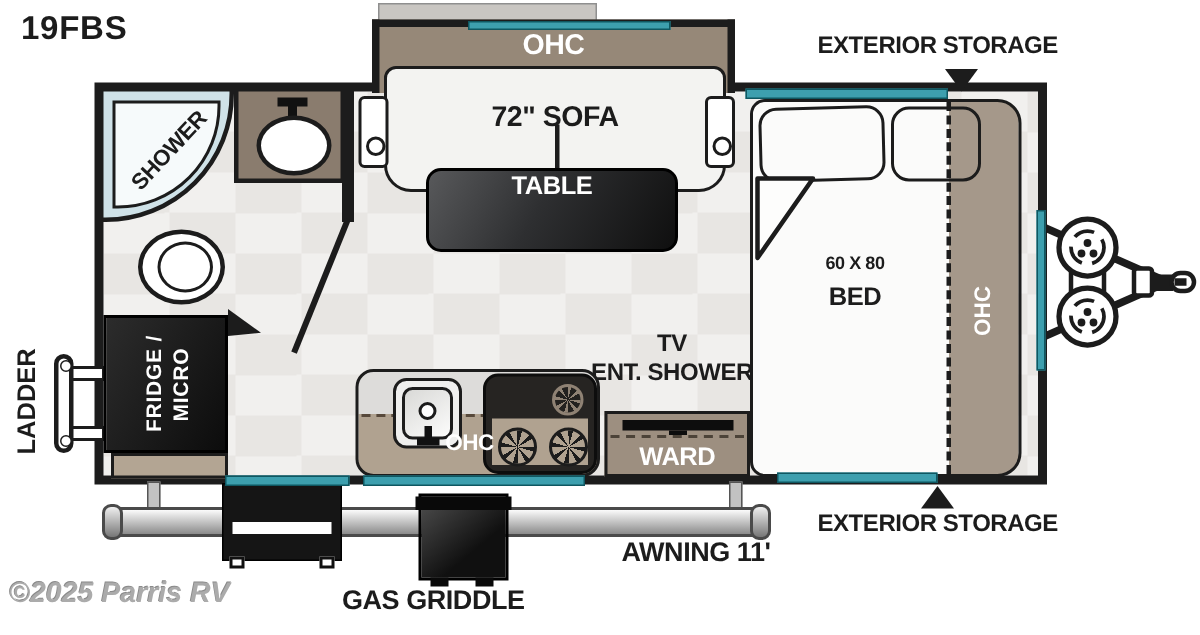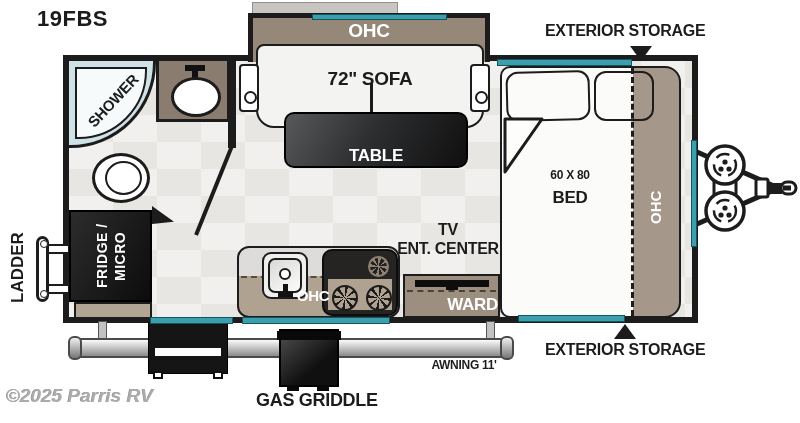--- a/index.html
+++ b/index.html
@@ -17,22 +17,22 @@
   #shell{left:63px;top:55px;width:635px;height:268px;border:6px solid var(--dark);
     background:repeating-conic-gradient(var(--floor) 0% 25%, #e8e6e3 0% 50%) 0 0/88px 54px;}
   .teal{background:var(--teal);border:1px solid #0f5761;position:absolute;z-index:6;}
   
   #slide{left:248px;top:13px;width:242px;height:49px;border:5px solid var(--dark);border-bottom:none;background:var(--tan);z-index:3;}
   #slide-topper{left:252px;top:2px;width:146px;height:13px;background:#c9c6c2;border:1.5px solid #8f8f8f;z-index:2;}
   #sofa{left:256px;top:44px;width:228px;height:84px;background:#f3f3f1;border:2.5px solid var(--dark);border-radius:8px 8px 18px 18px;z-index:4;}
   #sofa-split{left:50%;top:46%;bottom:2px;width:2.5px;background:var(--dark);}
   .armrest{top:64px;width:20px;height:48px;background:#fff;border:2.5px solid var(--dark);border-radius:4px;z-index:4;}
   .armrest::after{content:"";position:absolute;left:50%;bottom:6px;width:9px;height:9px;margin-left:-5px;border:2px solid var(--dark);border-radius:50%;background:#fff;}
-  #table{left:284px;top:112px;width:184px;height:56px;border-radius:10px;border:2px solid #000;
-    background:linear-gradient(120deg,#58595b 0%,#2e2f31 45%,#0f0f0f 100%);z-index:4;display:flex;align-items:flex-end;justify-content:center;}
+  #table{left:284px;top:112px;width:168px;height:56px;border-radius:10px;border:2px solid #000;
+    background:linear-gradient(120deg,#58595b 0%,#2e2f31 45%,#0f0f0f 100%);z-index:4;display:flex;align-items:flex-start;justify-content:center;}
   
   #shower{left:66px;top:58px;width:90px;height:90px;background:var(--glass);border:3px solid var(--dark);border-bottom-right-radius:95%;z-index:2;}
   #shower-inner{position:absolute;left:6px;top:6px;right:6px;bottom:6px;background:#f6fafb;border:2px solid var(--dark);border-bottom-right-radius:95%;}
   #shower-lbl{left:70px;top:92px;width:86px;font-size:15px;transform:rotate(-47deg);z-index:3;}
   #bath-sink-counter{left:156px;top:58px;width:74px;height:64px;background:#8a7c6e;border:3px solid var(--dark);z-index:2;}
   #bath-sink{position:absolute;left:12px;top:16px;width:50px;height:40px;background:#fff;border:3px solid var(--dark);border-radius:50%;}
   #bath-faucet{position:absolute;left:26px;top:4px;width:20px;height:6px;background:#111;}
   #bath-faucet::after{content:"";position:absolute;left:7px;top:5px;width:6px;height:9px;background:#111;}
   #bath-wall{left:228px;top:58px;width:8px;height:90px;background:var(--dark);z-index:2;}
   #bath-door{left:230px;top:146px;width:3.5px;height:96px;background:var(--dark);transform-origin:top center;transform:rotate(22deg);z-index:2;}
@@ -91,21 +91,21 @@
   #griddle::after{content:"";position:absolute;bottom:-6px;left:6px;width:12px;height:6px;background:#090909;box-shadow:30px 0 0 #090909;}
   #watermark{left:6px;top:385px;font-size:19px;font-weight:bold;font-style:italic;color:#ababab;
     text-shadow:1px 1px 0 #fff,-0.5px -0.5px 0 #8a8a8a;z-index:9;letter-spacing:0;}
   svg{position:absolute;overflow:visible;}
 </style>
 </head>
 <body>
 
 <div id="stage">
 
-  <div class="lbl" style="left:14px;top:6px;font-size:22px;letter-spacing:0.5px;margin-left:23px;">19FBS</div>
+  <div class="lbl" style="left:14px;top:6px;font-size:22px;letter-spacing:0.5px;">19FBS</div>
 
   <div id="shell" class="abs"></div>
 
   <div class="abs rung" style="top:244px;"></div>
   <div class="abs rung" style="top:284px;"></div>
   <div id="ladder-rail" class="abs"></div>
   <div id="ladder-lbl" class="abs vtext">LADDER</div>
 
   <div id="slide-topper" class="abs"></div>
   <div id="slide" class="abs">
@@ -152,25 +152,25 @@
   </div>
   <div id="stove" class="abs">
     <div id="stove-tan"></div>
     <div class="burner lt" style="left:44px;top:5px;"></div>
     <div class="burner dk" style="left:8px;top:34px;"></div>
     <div class="burner dk" style="left:42px;top:34px;"></div>
   </div>
   <div id="kohc" class="lbl wlbl">OHC</div>
 
   <div class="lbl" style="left:428px;top:221px;width:40px;font-size:16px;">TV</div>
-  <div class="lbl" style="left:394px;top:240px;width:108px;font-size:16px;">ENT. CENTER</div>
+  <div class="lbl" style="left:394px;top:240px;width:108px;font-size:16px;">ENT. SHOWER</div>
   <div id="ward" class="abs">
     <div id="ward-dash"></div>
     <div id="tvbar"></div>
-    <div class="lbl wlbl" style="left:0;right:0;top:19px;font-size:17px;text-align:right;">WARD</div>
+    <div class="lbl wlbl" style="left:0;right:0;top:19px;font-size:17px;">WARD</div>
   </div>
 
   <div id="bed" class="abs"></div>
   <div class="abs pillow" id="pillow1"></div>
   <div class="abs pillow" id="pillow2"></div>
   <div id="bed-dash" class="abs"></div>
   <svg class="fold" width="46" height="62" style="left:502px;top:116px;z-index:3;">
     <path d="M3,3 L40,3 L3,56 Z" fill="#fdfdfc" stroke="#1c1c1c" stroke-width="3" stroke-linejoin="round"></path>
   </svg>
   <div class="lbl" style="left:518px;top:168px;width:104px;font-size:12px;z-index:4;">60 X 80</div>
@@ -216,17 +216,17 @@
   <div class="abs awn-arm" style="left:486px;"></div>
   <div id="awning-tube" class="abs"></div>
   <div class="abs tube-cap" style="left:68px;"></div>
   <div class="abs tube-cap" style="left:500px;"></div>
   <div id="steps" class="abs">
     <div class="foot" style="left:4px;"></div>
     <div class="foot" style="right:4px;"></div>
   </div>
   <div id="griddle" class="abs"></div>
 
-  <div class="lbl" style="left:256px;top:390px;width:118px;font-size:18px;">GAS GRIDDLE</div>
-  <div class="lbl" style="left:413px;top:358px;width:102px;font-size:12px;">AWNING 11'</div>
+  <div class="lbl" style="left:228px;top:390px;width:118px;font-size:18px;">GAS GRIDDLE</div>
+  <div class="lbl" style="left:413px;top:358px;width:102px;font-size:18px;">AWNING 11'</div>
 
   <div id="watermark" class="abs">©2025 Parris RV</div>
 </div>
 
 </body></html>

